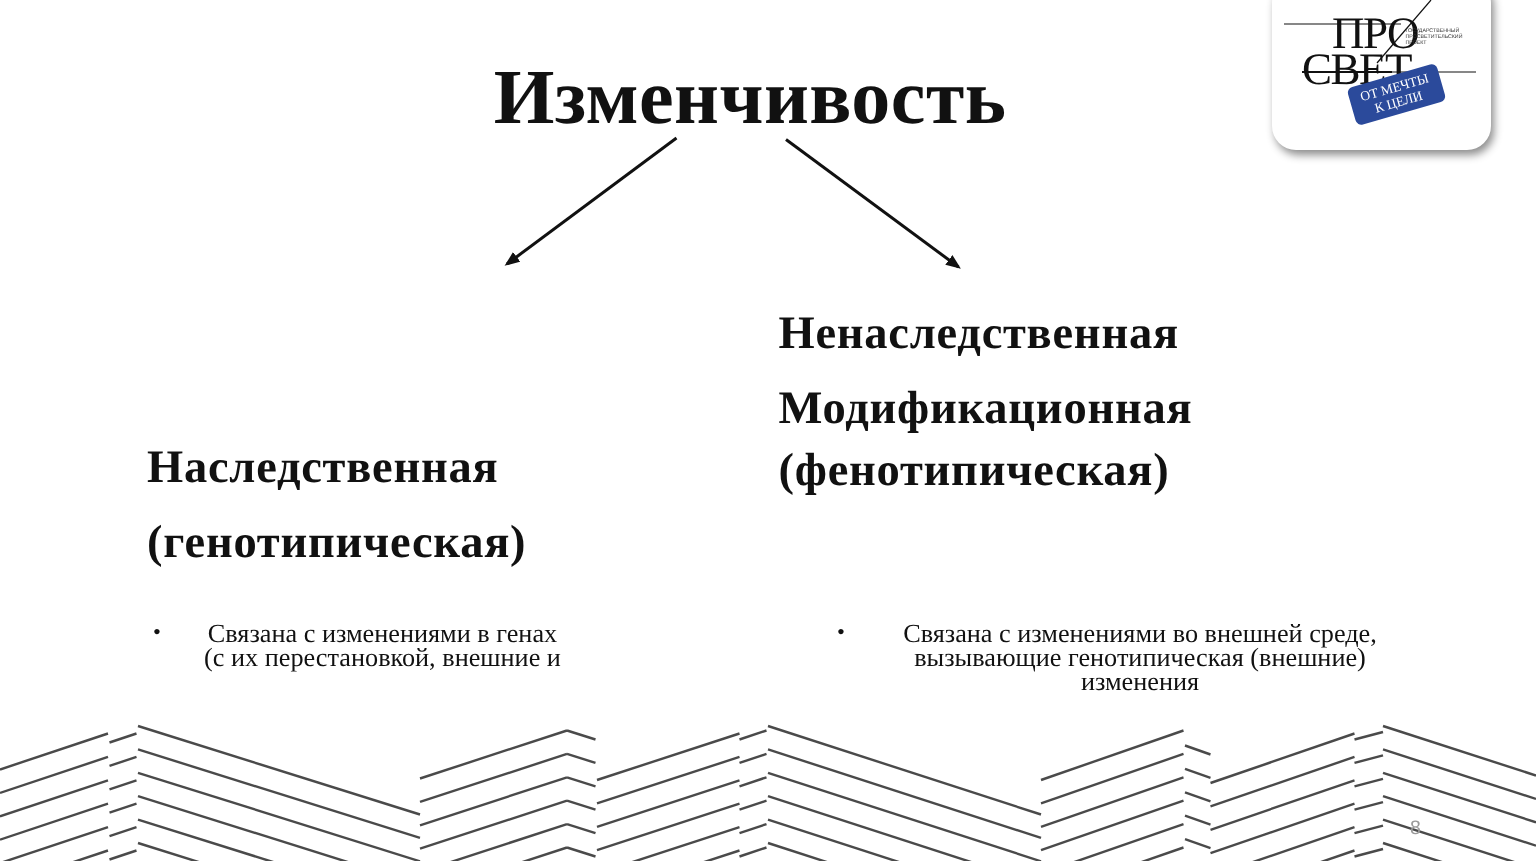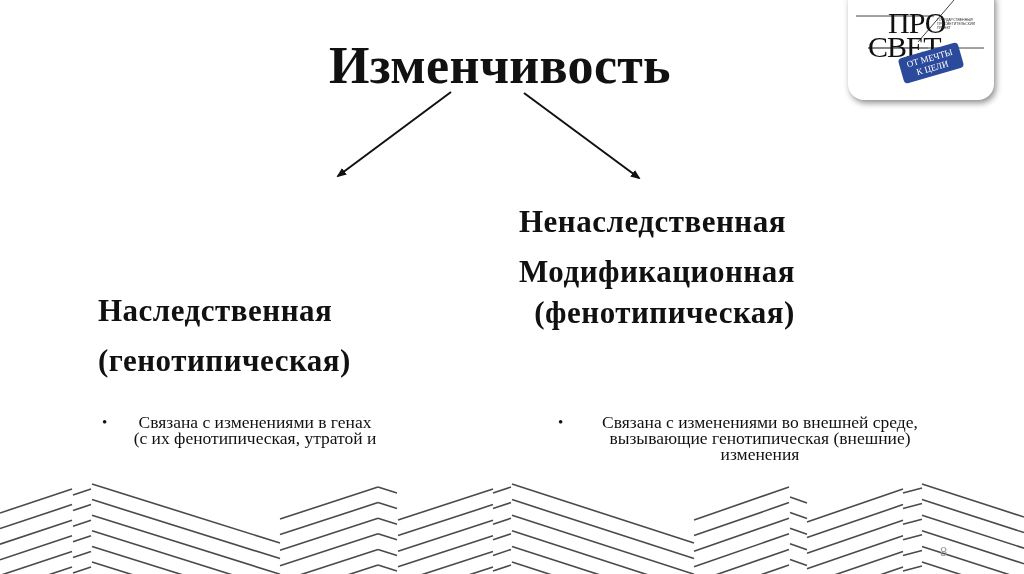--- a/index.html
+++ b/index.html
@@ -14,21 +14,21 @@
     position: absolute; left: 0; width: 1000px; top: 36px;
     text-align: center; font-weight: bold; font-size: 52px; letter-spacing: 0.3px;
   }
   .arrows { position: absolute; left: 0; top: 0; }
   .heading {
     position: absolute; font-weight: bold; font-size: 31px; line-height: 50px; letter-spacing: 0.5px;
   }
   .left-heading { left: 98px; top: 238px; margin-top: 48px; }
   .right-heading { left: 519px; top: 197px; }
   .right-heading .line2 { margin-top: 4px; line-height: 42px; }
-  .right-heading .line3 { line-height: 40px; text-align: right; }
+  .right-heading .line3 { line-height: 40px; }
   .bullet-block {
     position: absolute; font-size: 17.5px; line-height: 16px; text-align: center;
   }
   .left-bullet { left: 110px; width: 290px; top: 414px; }
   .right-bullet { left: 560px; width: 400px; top: 414px; }
   .bullet-dot {
     position: absolute; font-size: 15px;
   }
   .left-bullet .bullet-dot { left: -8px; top: 0; }
   .right-bullet .bullet-dot { left: -2px; top: 0; }
@@ -86,21 +86,21 @@
 
   <div class="heading right-heading">
     <div>Ненаследственная</div>
     <div class="line2">Модификационная</div>
     <div class="line3">(фенотипическая)</div>
   </div>
 
   <div class="bullet-block left-bullet">
     <span class="bullet-dot">•</span>
     <span class="bullet-line">Связана с изменениями в генах</span>
-    <span class="bullet-line">(с их фенотипическая, утратой и</span>
+    <span class="bullet-line">(с их перестановкой, внешние и</span>
   </div>
 
   <div class="bullet-block right-bullet">
     <span class="bullet-dot">•</span>
     <span class="bullet-line">Связана с изменениями во внешней среде,</span>
     <span class="bullet-line">вызывающие генотипическая (внешние)</span>
     <span class="bullet-line">изменения</span>
   </div>
 
   <svg class="pattern" width="1024" height="104" viewBox="0 470 1024 104" id="pattern-svg">

